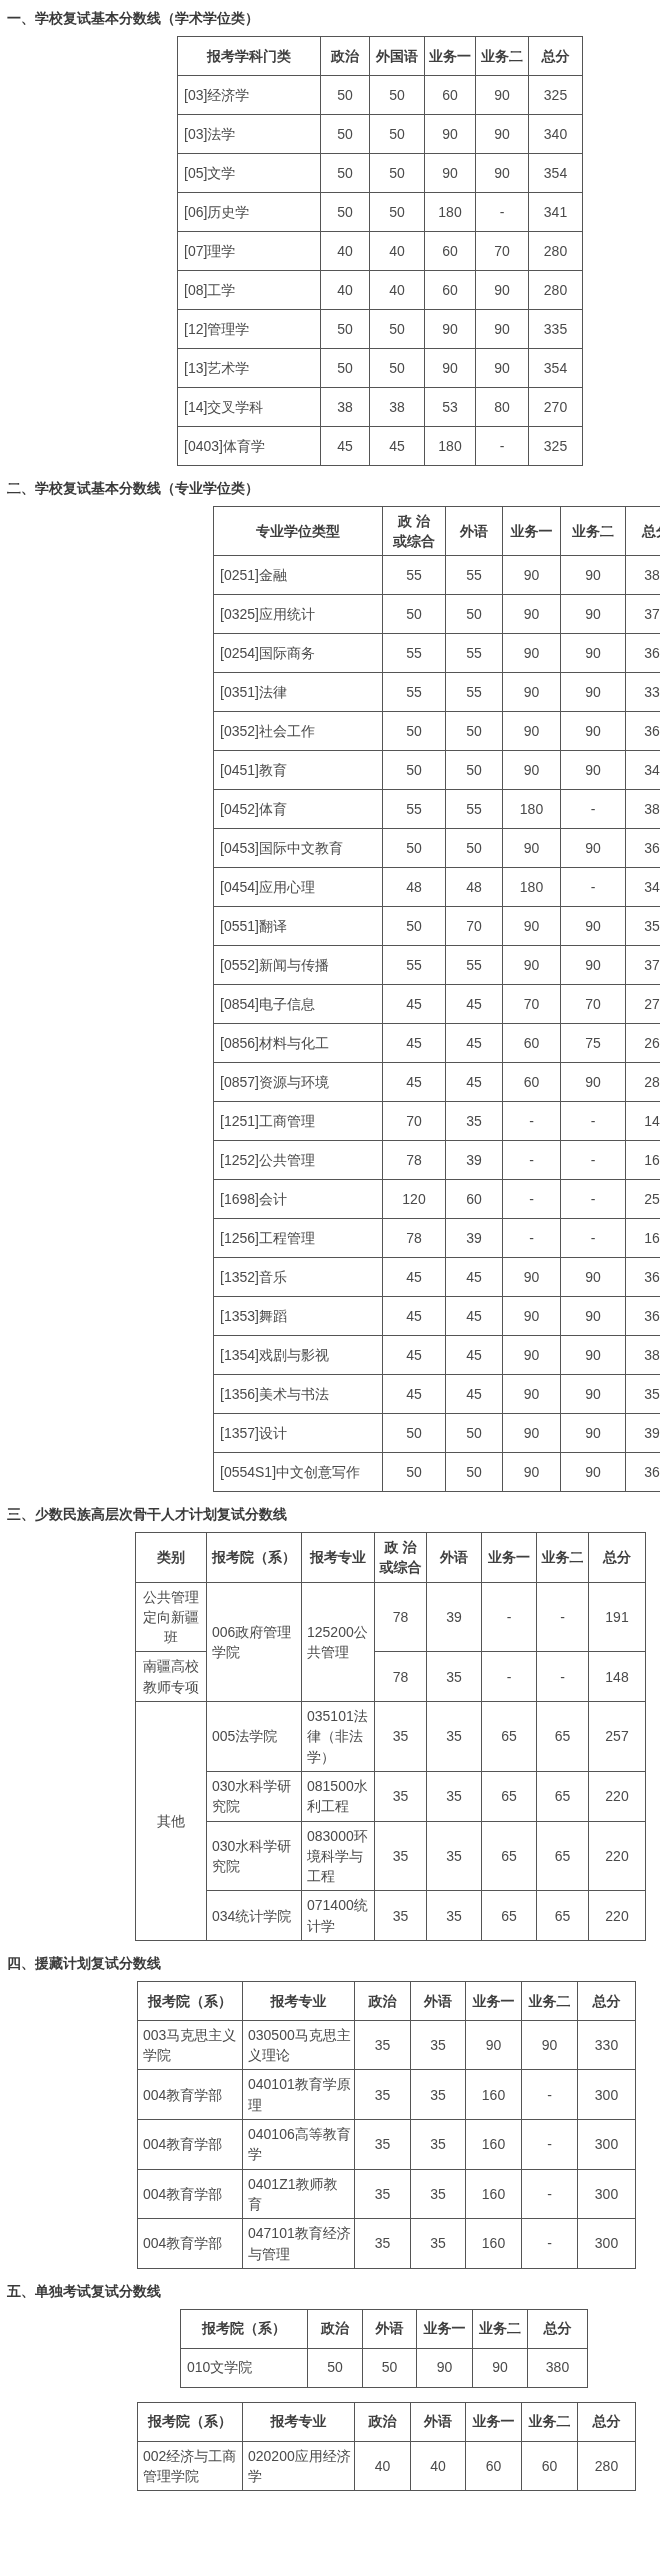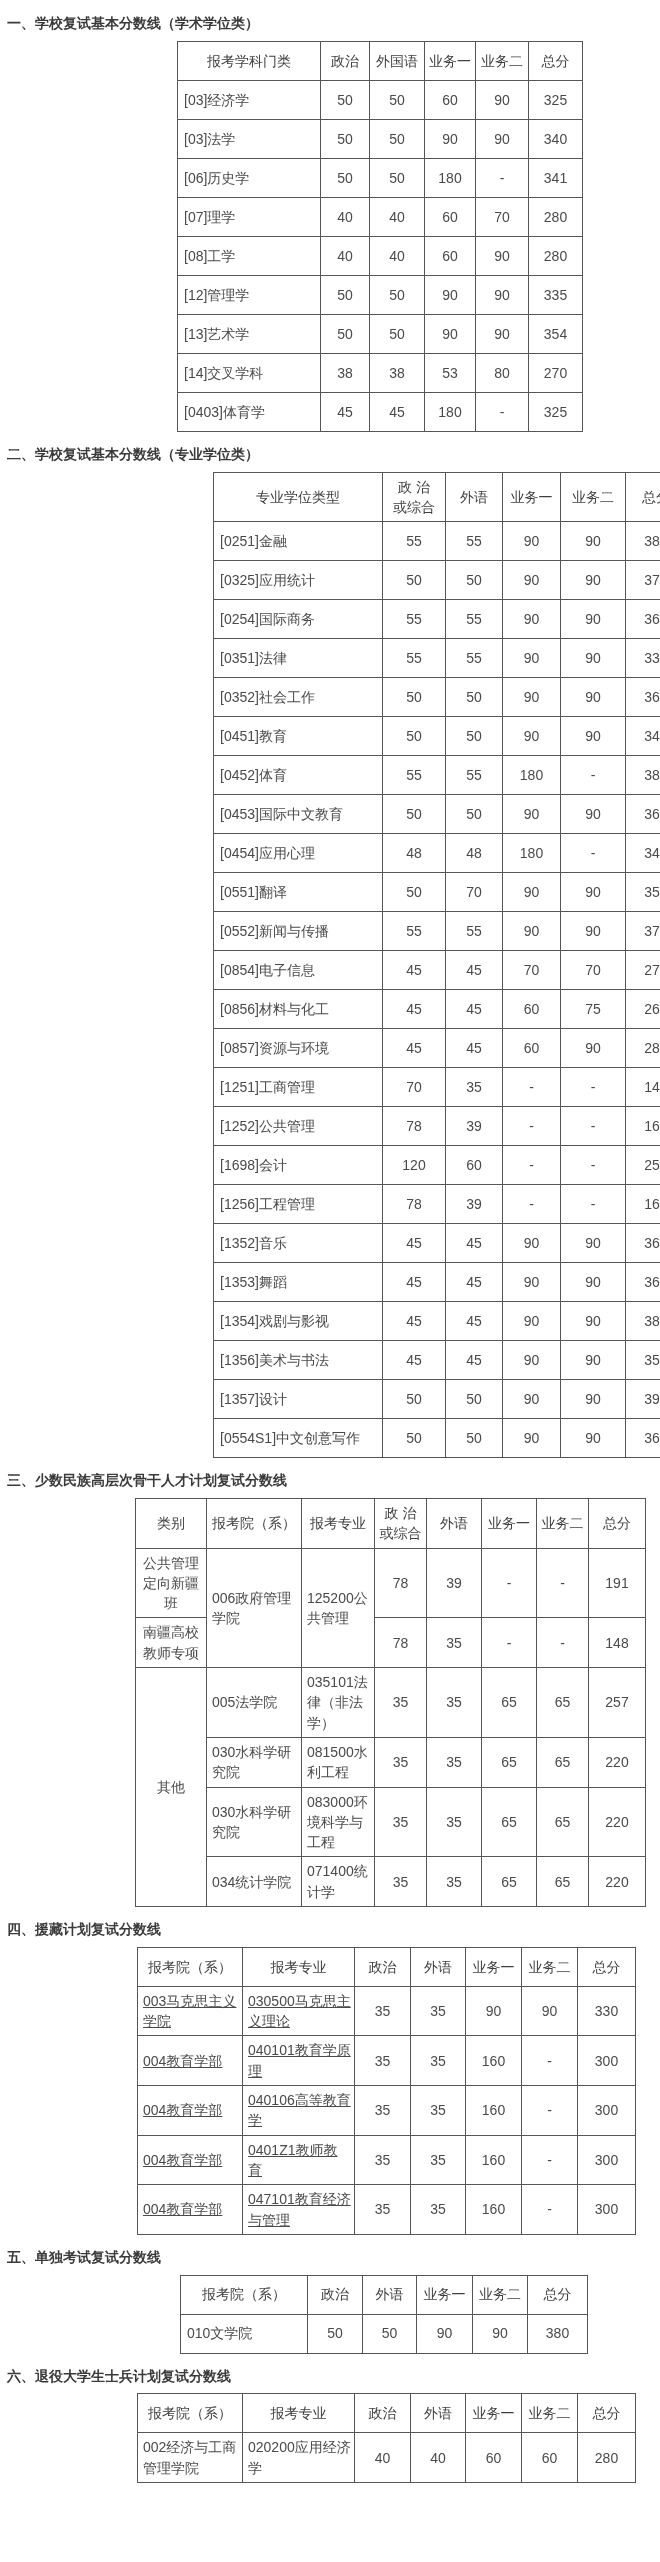--- a/index.html
+++ b/index.html
@@ -5,21 +5,20 @@
   html,body{margin:0;padding:0;background:#ffffff;}
   body{
     width:660px;
     font-family:"Liberation Sans","DejaVu Sans",sans-serif;
     color:#454545;
   }
   .doc{
     width:660px;
     height:2562px;
     overflow:hidden;
-    padding-top:5px;
     box-sizing:border-box;
   }
   .sec-title{
     font-size:14px;
     font-weight:bold;
     color:#3a3a3a;
     margin:10px 0 9px 7px;
     line-height:1.2;
   }
   table.score-table{
@@ -33,21 +32,21 @@
   table.score-table td{
     border:1px solid #555555;
     padding:4px 3px;
     text-align:center;
     vertical-align:middle;
     line-height:1.45;
     word-break:break-all;
     overflow-wrap:break-word;
   }
   table.score-table th{
-    font-weight:normal;
+    font-weight:bold;
     color:#3f3f3f;
     white-space:pre-line;
     height:30px;
     text-align:center;
   }
   table.score-table td{height:30px;}
 
   
   .t0{margin-left:177px;width:363px;}
   .t0 th:nth-child(1){width:136px}.t0 th:nth-child(2){width:42px}
@@ -69,21 +68,21 @@
   .t2 th:nth-child(5){width:48px}.t2 th:nth-child(6){width:48px}
   .t2 th:nth-child(7){width:45px}.t2 th:nth-child(8){width:50px}
   .t2 td.col1,.t2 td.col2{text-align:left;padding-left:5px;}
 
   
   .t3{margin-left:137px;width:449px;}
   .t3 th:nth-child(1){width:98px}.t3 th:nth-child(2){width:105px}
   .t3 th:nth-child(3){width:49px}.t3 th:nth-child(4){width:48px}
   .t3 th:nth-child(5){width:49px}.t3 th:nth-child(6){width:49px}
   .t3 th:nth-child(7){width:51px}
-  .t3 td.col0,.t3 td.col1{text-align:left;padding-left:5px;text-decoration:underline;}
+  .t3 td.col0,.t3 td.col1{text-align:left;padding-left:5px;}
 
   
   .t4{margin-left:180px;width:365px;}
   .t4 th:nth-child(1){width:120px}.t4 th:nth-child(2){width:48px}
   .t4 th:nth-child(3){width:47px}.t4 th:nth-child(4){width:49px}
   .t4 th:nth-child(5){width:48px}.t4 th:nth-child(6){width:53px}
   .t4 td.col0{text-align:left;padding-left:6px;}
 
   
   .t5{margin-left:137px;width:449px;}
@@ -122,20 +121,28 @@
           </tr>
           <tr>
             <td class="col0">[03]法学</td>
             <td class="col1">50</td>
             <td class="col2">50</td>
             <td class="col3">90</td>
             <td class="col4">90</td>
             <td class="col5">340</td>
           </tr>
           <tr>
+            <td class="col0">[05]文学</td>
+            <td class="col1">50</td>
+            <td class="col2">50</td>
+            <td class="col3">90</td>
+            <td class="col4">90</td>
+            <td class="col5">354</td>
+          </tr>
+          <tr>
             <td class="col0">[06]历史学</td>
             <td class="col1">50</td>
             <td class="col2">50</td>
             <td class="col3">180</td>
             <td class="col4">-</td>
             <td class="col5">341</td>
           </tr>
           <tr>
             <td class="col0">[07]理学</td>
             <td class="col1">40</td>
@@ -559,21 +566,20 @@
             <td class="col2">50</td>
             <td class="col3">90</td>
             <td class="col4">90</td>
             <td class="col5">380</td>
           </tr>
         </tbody>
       </table>
   </section>
 
   <section>
-    <div class="sec-title">六、退役大学生士兵计划复试分数线</div>
     <table class="score-table t5">
         <thead>
           <tr>
             <th>报考院（系）</th>
             <th>报考专业</th>
             <th>政治</th>
             <th>外语</th>
             <th>业务一</th>
             <th>业务二</th>
             <th>总分</th>

